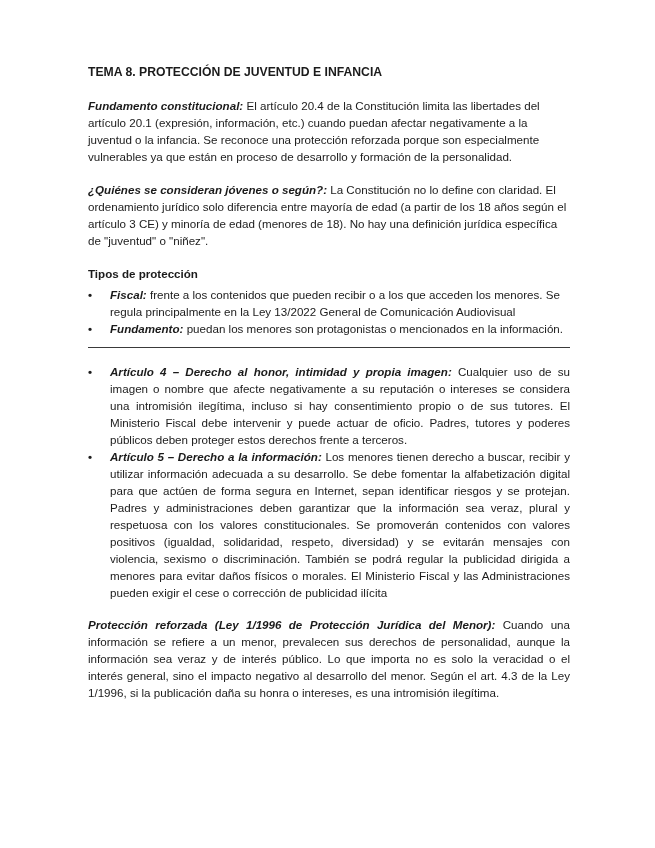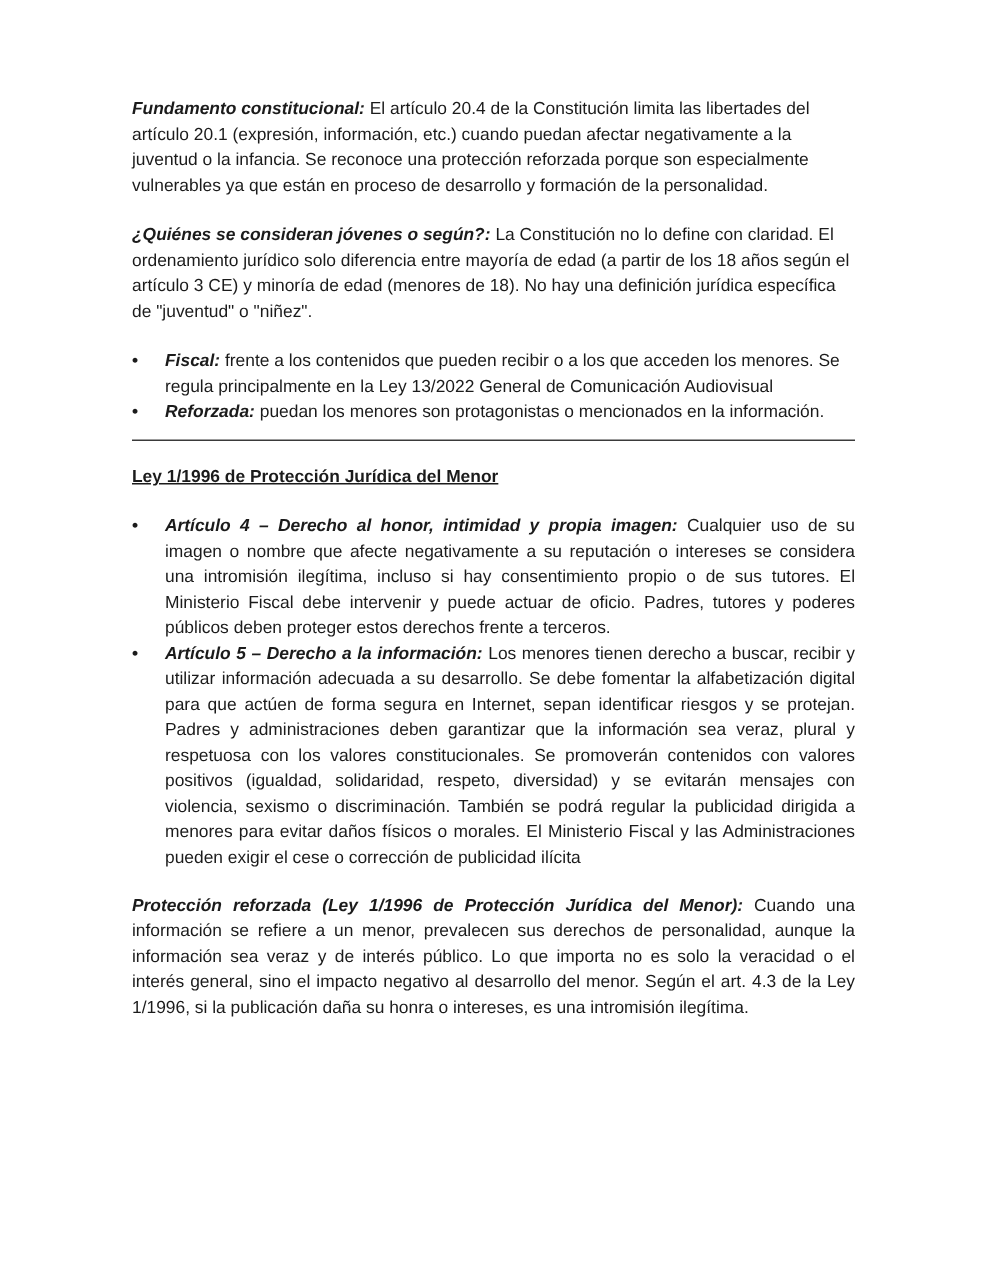--- a/index.html
+++ b/index.html
@@ -71,40 +71,41 @@
   }
   ul.bullets.ley {
     margin-bottom: 15px;
   }
 </style>
 </head>
 <body>
 
 <div class="page">
 
+  <h1 class="doc-title">TEMA 8. PROTECCIÓN DE JUVENTUD E INFANCIA</h1>
 
   <p class="para"><span class="lead">Fundamento constitucional:</span><span> El artículo 20.4 de la Constitución limita las libertades del artículo 20.1 (expresión, información, etc.) cuando puedan afectar negativamente a la juventud o la infancia. Se reconoce una protección reforzada porque son especialmente vulnerables ya que están en proceso de desarrollo y formación de la personalidad.</span></p>
 
   <p class="para"><span class="lead">¿Quiénes se consideran jóvenes o según?:</span><span> La Constitución no lo define con claridad. El ordenamiento jurídico solo diferencia entre mayoría de edad (a partir de los 18 años según el artículo 3 CE) y minoría de edad (menores de 18). No hay una definición jurídica específica de "juventud" o "niñez".</span></p>
 
+  <div class="section-heading">Tipos de protección</div>
 
   <ul class="bullets">
     <li>
       <span class="bullet-marker">•</span>
       <span class="bullet-body"><span class="lead">Fiscal:</span><span> frente a los contenidos que pueden recibir o a los que acceden los menores. Se regula principalmente en la Ley 13/2022 General de Comunicación Audiovisual</span></span>
     </li>
     <li>
       <span class="bullet-marker">•</span>
-      <span class="bullet-body"><span class="lead">Reforzada:</span><span> puedan los menores son protagonistas o mencionados en la información.</span></span>
+      <span class="bullet-body"><span class="lead">Fundamento:</span><span> puedan los menores son protagonistas o mencionados en la información.</span></span>
     </li>
   </ul>
 
   <hr class="rule">
 
-  <div class="underlined-heading">Ley 1/1996 de Protección Jurídica del Menor</div>
 
   <ul class="bullets ley">
     <li>
       <span class="bullet-marker">•</span>
       <span class="bullet-body justified"><span class="lead">Artículo 4 – Derecho al honor, intimidad y propia imagen:</span><span> Cualquier uso de su imagen o nombre que afecte negativamente a su reputación o intereses se considera una intromisión ilegítima, incluso si hay consentimiento propio o de sus tutores. El Ministerio Fiscal debe intervenir y puede actuar de oficio. Padres, tutores y poderes públicos deben proteger estos derechos frente a terceros.</span></span>
     </li>
     <li>
       <span class="bullet-marker">•</span>
       <span class="bullet-body justified"><span class="lead">Artículo 5 – Derecho a la información:</span><span> Los menores tienen derecho a buscar, recibir y utilizar información adecuada a su desarrollo. Se debe fomentar la alfabetización digital para que actúen de forma segura en Internet, sepan identificar riesgos y se protejan. Padres y administraciones deben garantizar que la información sea veraz, plural y respetuosa con los valores constitucionales. Se promoverán contenidos con valores positivos (igualdad, solidaridad, respeto, diversidad) y se evitarán mensajes con violencia, sexismo o discriminación. También se podrá regular la publicidad dirigida a menores para evitar daños físicos o morales. El Ministerio Fiscal y las Administraciones pueden exigir el cese o corrección de publicidad ilícita</span></span>
     </li>

